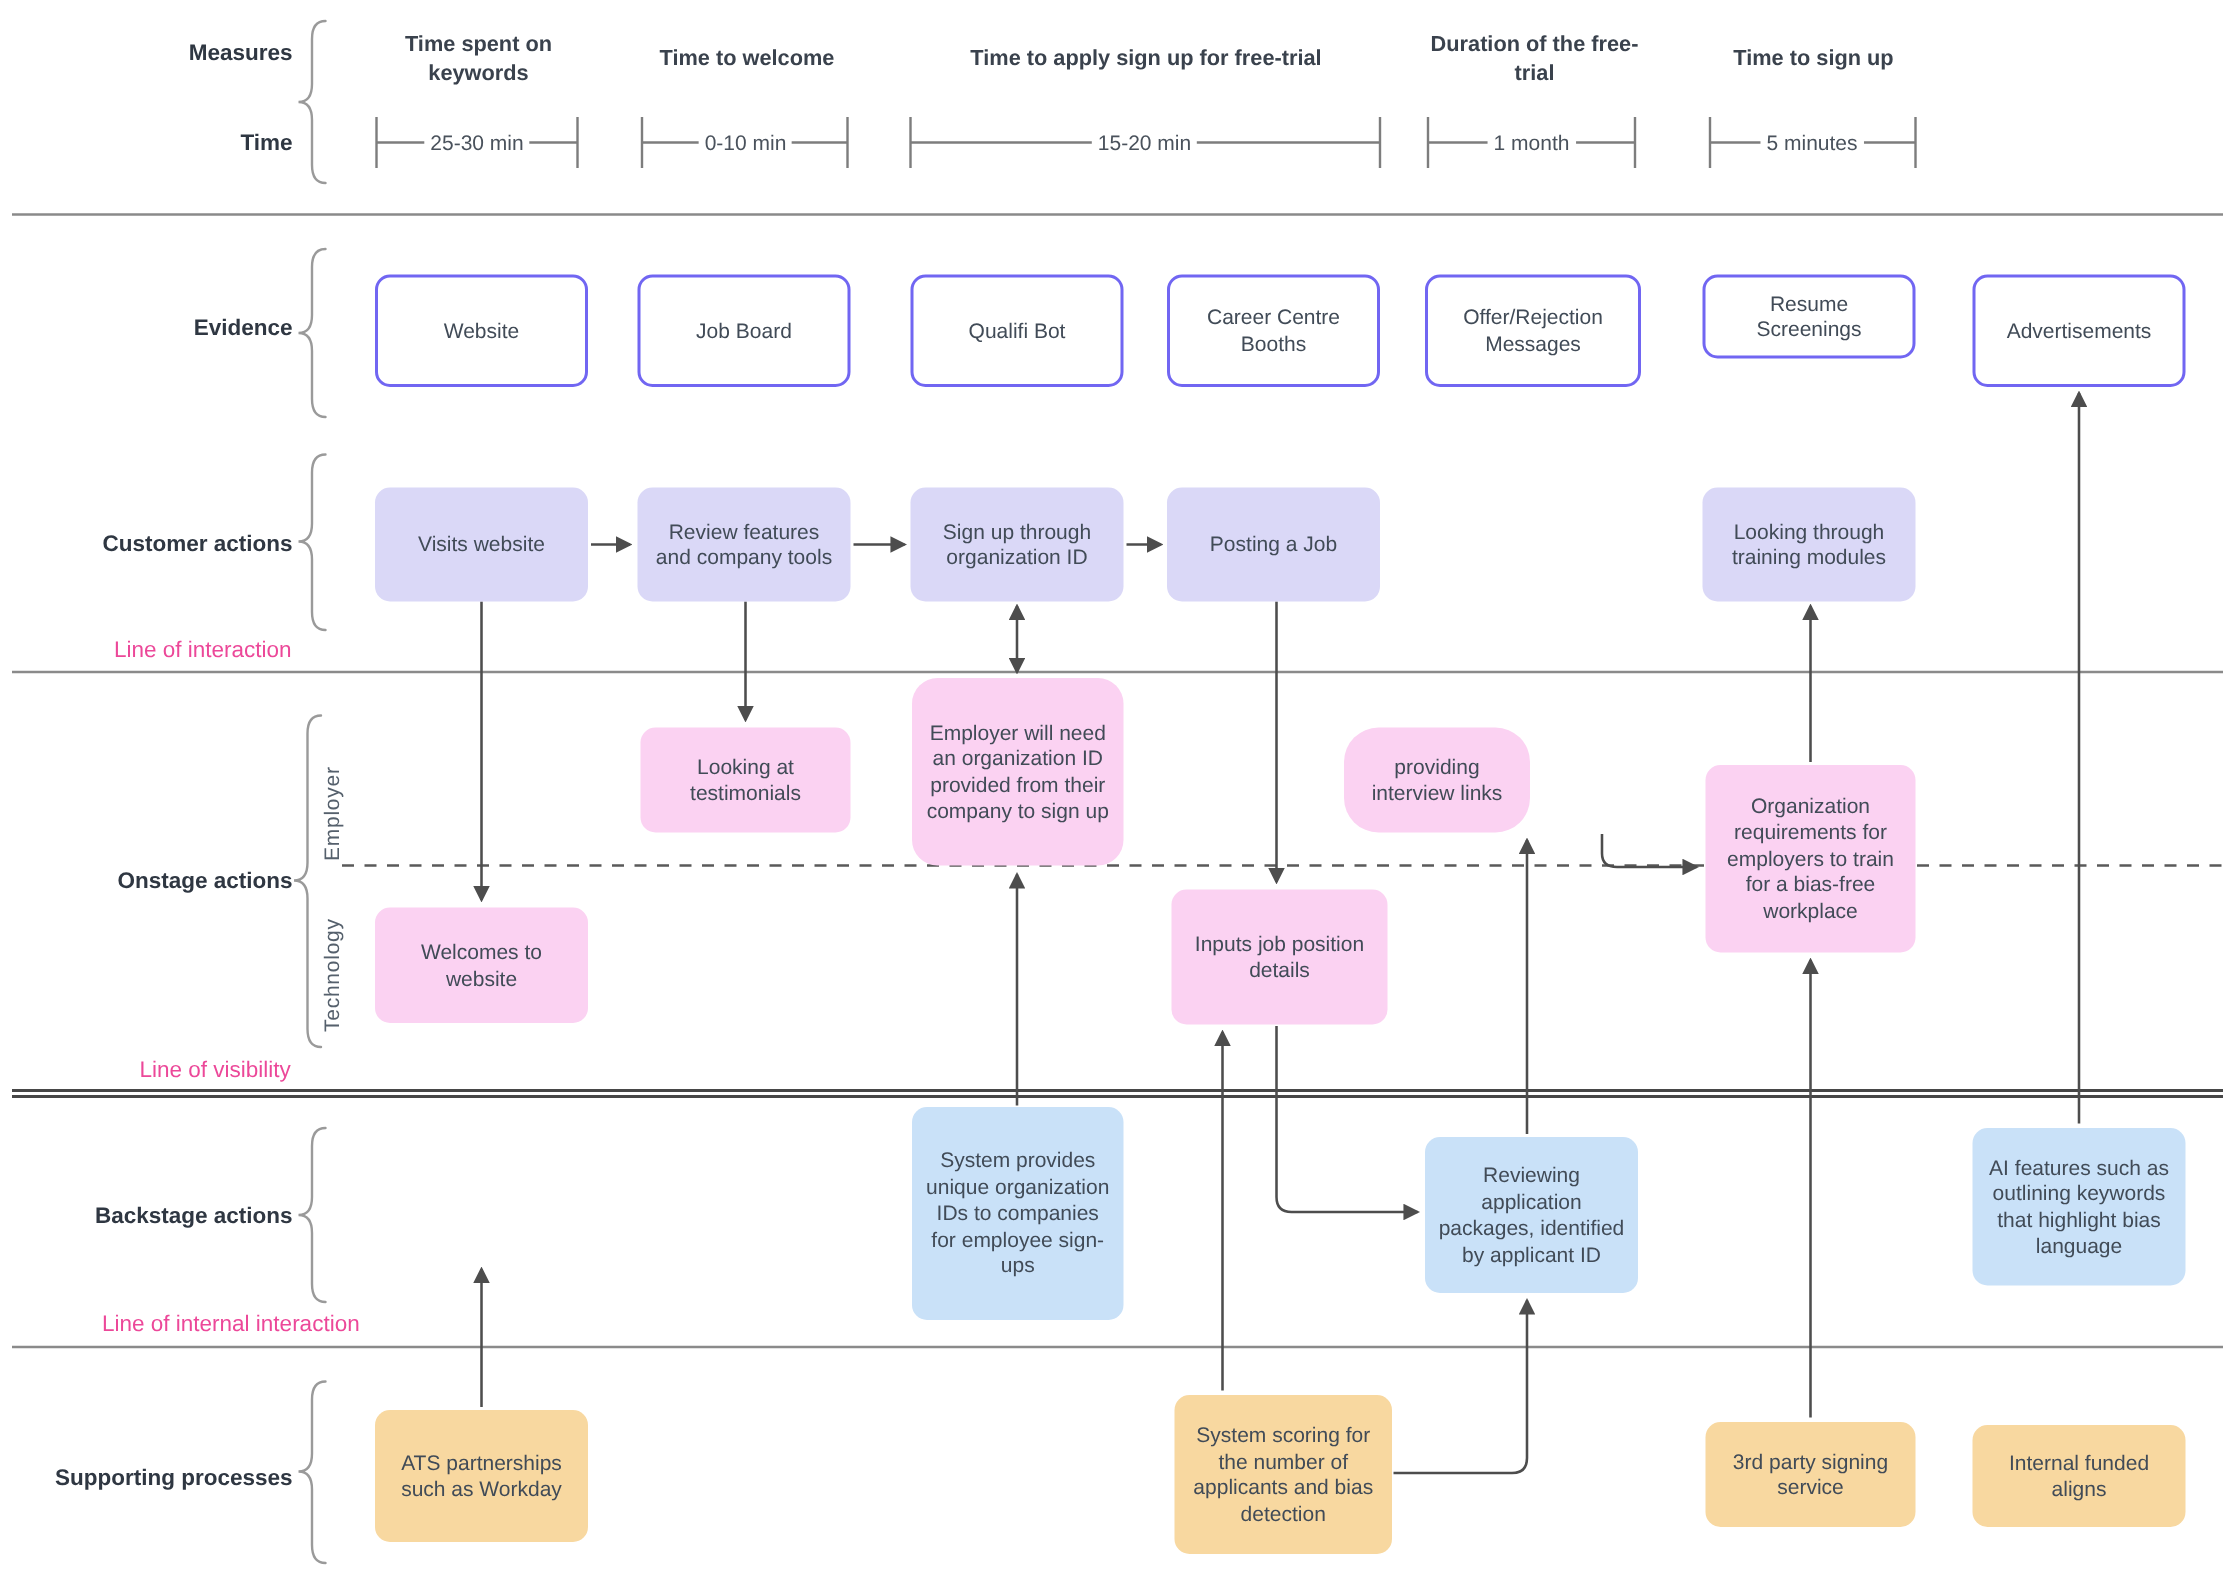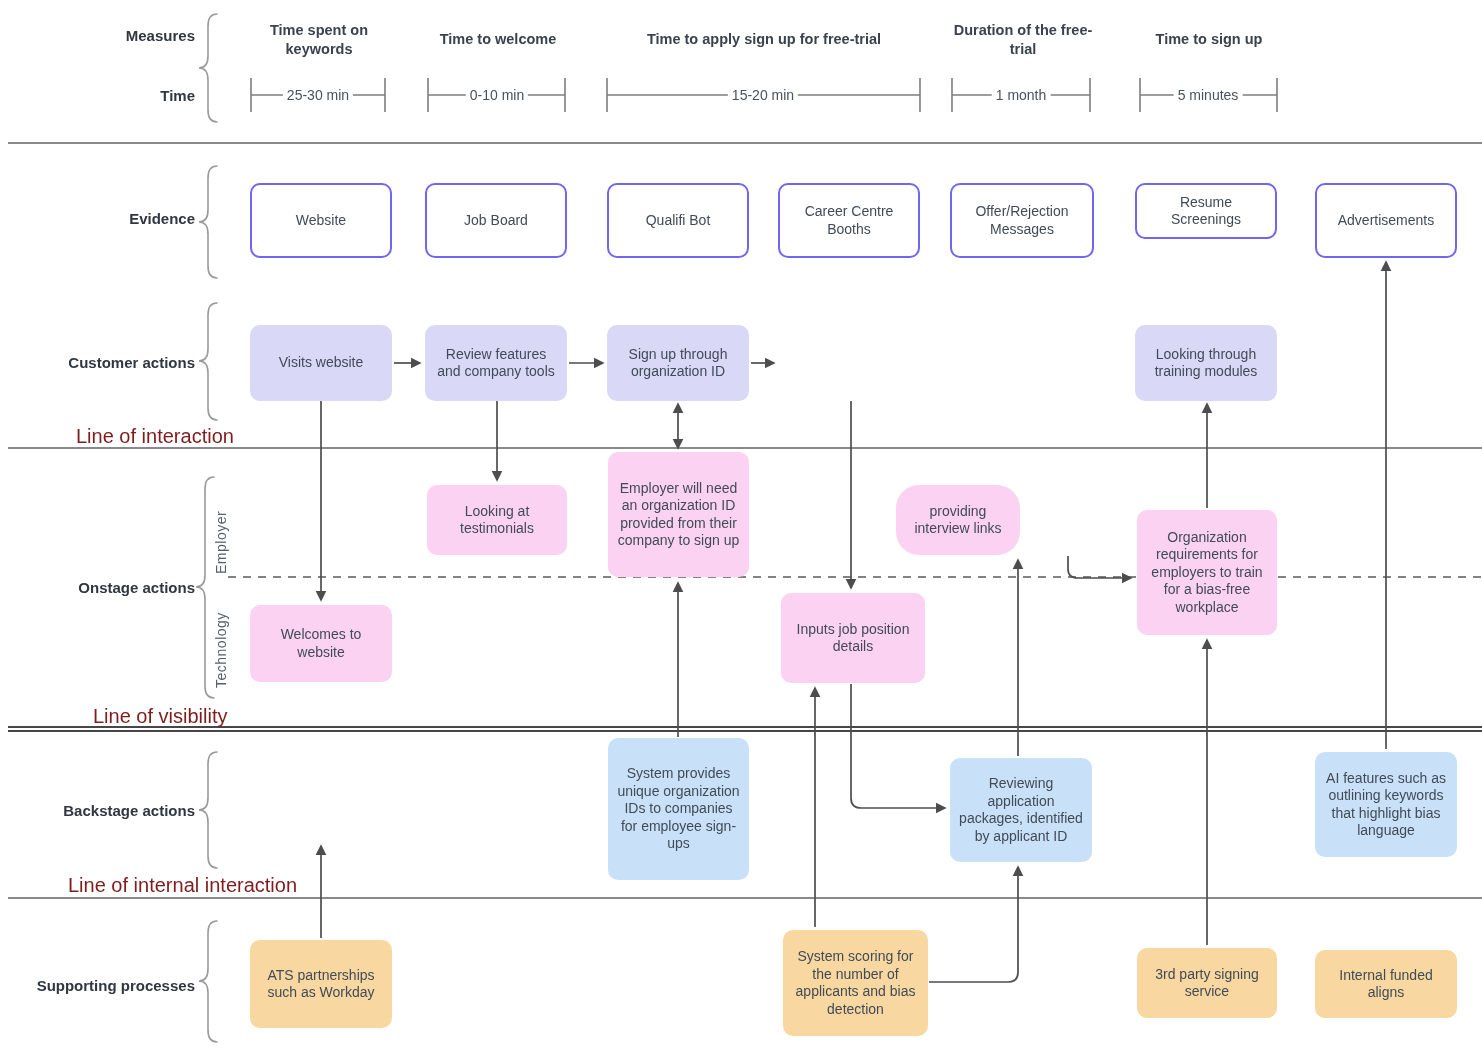--- a/index.html
+++ b/index.html
@@ -40,21 +40,21 @@
     position:absolute;font-weight:bold;font-size:15px;color:var(--label-text);
     text-align:right;width:175px;left:20px;
   }
   .measure-heading{
     position:absolute;font-weight:bold;font-size:14.5px;color:#3a424d;text-align:center;line-height:1.3;
   }
   .tick-label{
     position:absolute;font-size:14px;color:#4a525c;background:#ffffff;
     padding:0 4px;transform:translate(-50%,-50%);white-space:nowrap;
   }
-  .divider-label{position:absolute;font-size:20px;color:#7f1d1d;}
+  .divider-label{position:absolute;font-size:15px;color:#ec4899;}
   .rotated-label{
     position:absolute;font-size:14px;color:#55606c;
     writing-mode:vertical-rl;transform:rotate(180deg);letter-spacing:.5px;
   }
 </style>
 </head>
 <body>
 
 <div class="canvas">
 
@@ -165,28 +165,31 @@
 
   <div class="box customer" style="left:250px;top:325px;width:142px;height:76px;">
       <span>Visits website</span>
     </div>
   <div class="box customer" style="left:425px;top:325px;width:142px;height:76px;">
       <span>Review features and company tools</span>
     </div>
   <div class="box customer" style="left:607px;top:325px;width:142px;height:76px;">
       <span>Sign up through organization ID</span>
     </div>
+  <div class="box customer" style="left:778px;top:325px;width:142px;height:76px;">
+      <span>Posting a Job</span>
+    </div>
   <div class="box customer" style="left:1135px;top:325px;width:142px;height:76px;">
       <span>Looking through training modules</span>
     </div>
 
   <div class="box onstage" style="left:427px;top:485px;width:140px;height:70px;">
       <span>Looking at testimonials</span>
     </div>
-  <div class="box onstage" style="left:608px;top:452px;width:141px;height:125px;">
+  <div class="box onstage" style="left:608px;top:452px;width:141px;height:125px;border-radius:17px;">
       <span>Employer will need an organization ID provided from their company to sign up</span>
     </div>
   <div class="box onstage" style="left:896px;top:485px;width:124px;height:70px;border-radius:23px;">
       <span>providing interview links</span>
     </div>
   <div class="box onstage" style="left:1137px;top:510px;width:140px;height:125px;">
       <span>Organization requirements for employers to train for a bias-free workplace</span>
     </div>
 
   <div class="box onstage" style="left:250px;top:605px;width:142px;height:77px;">

